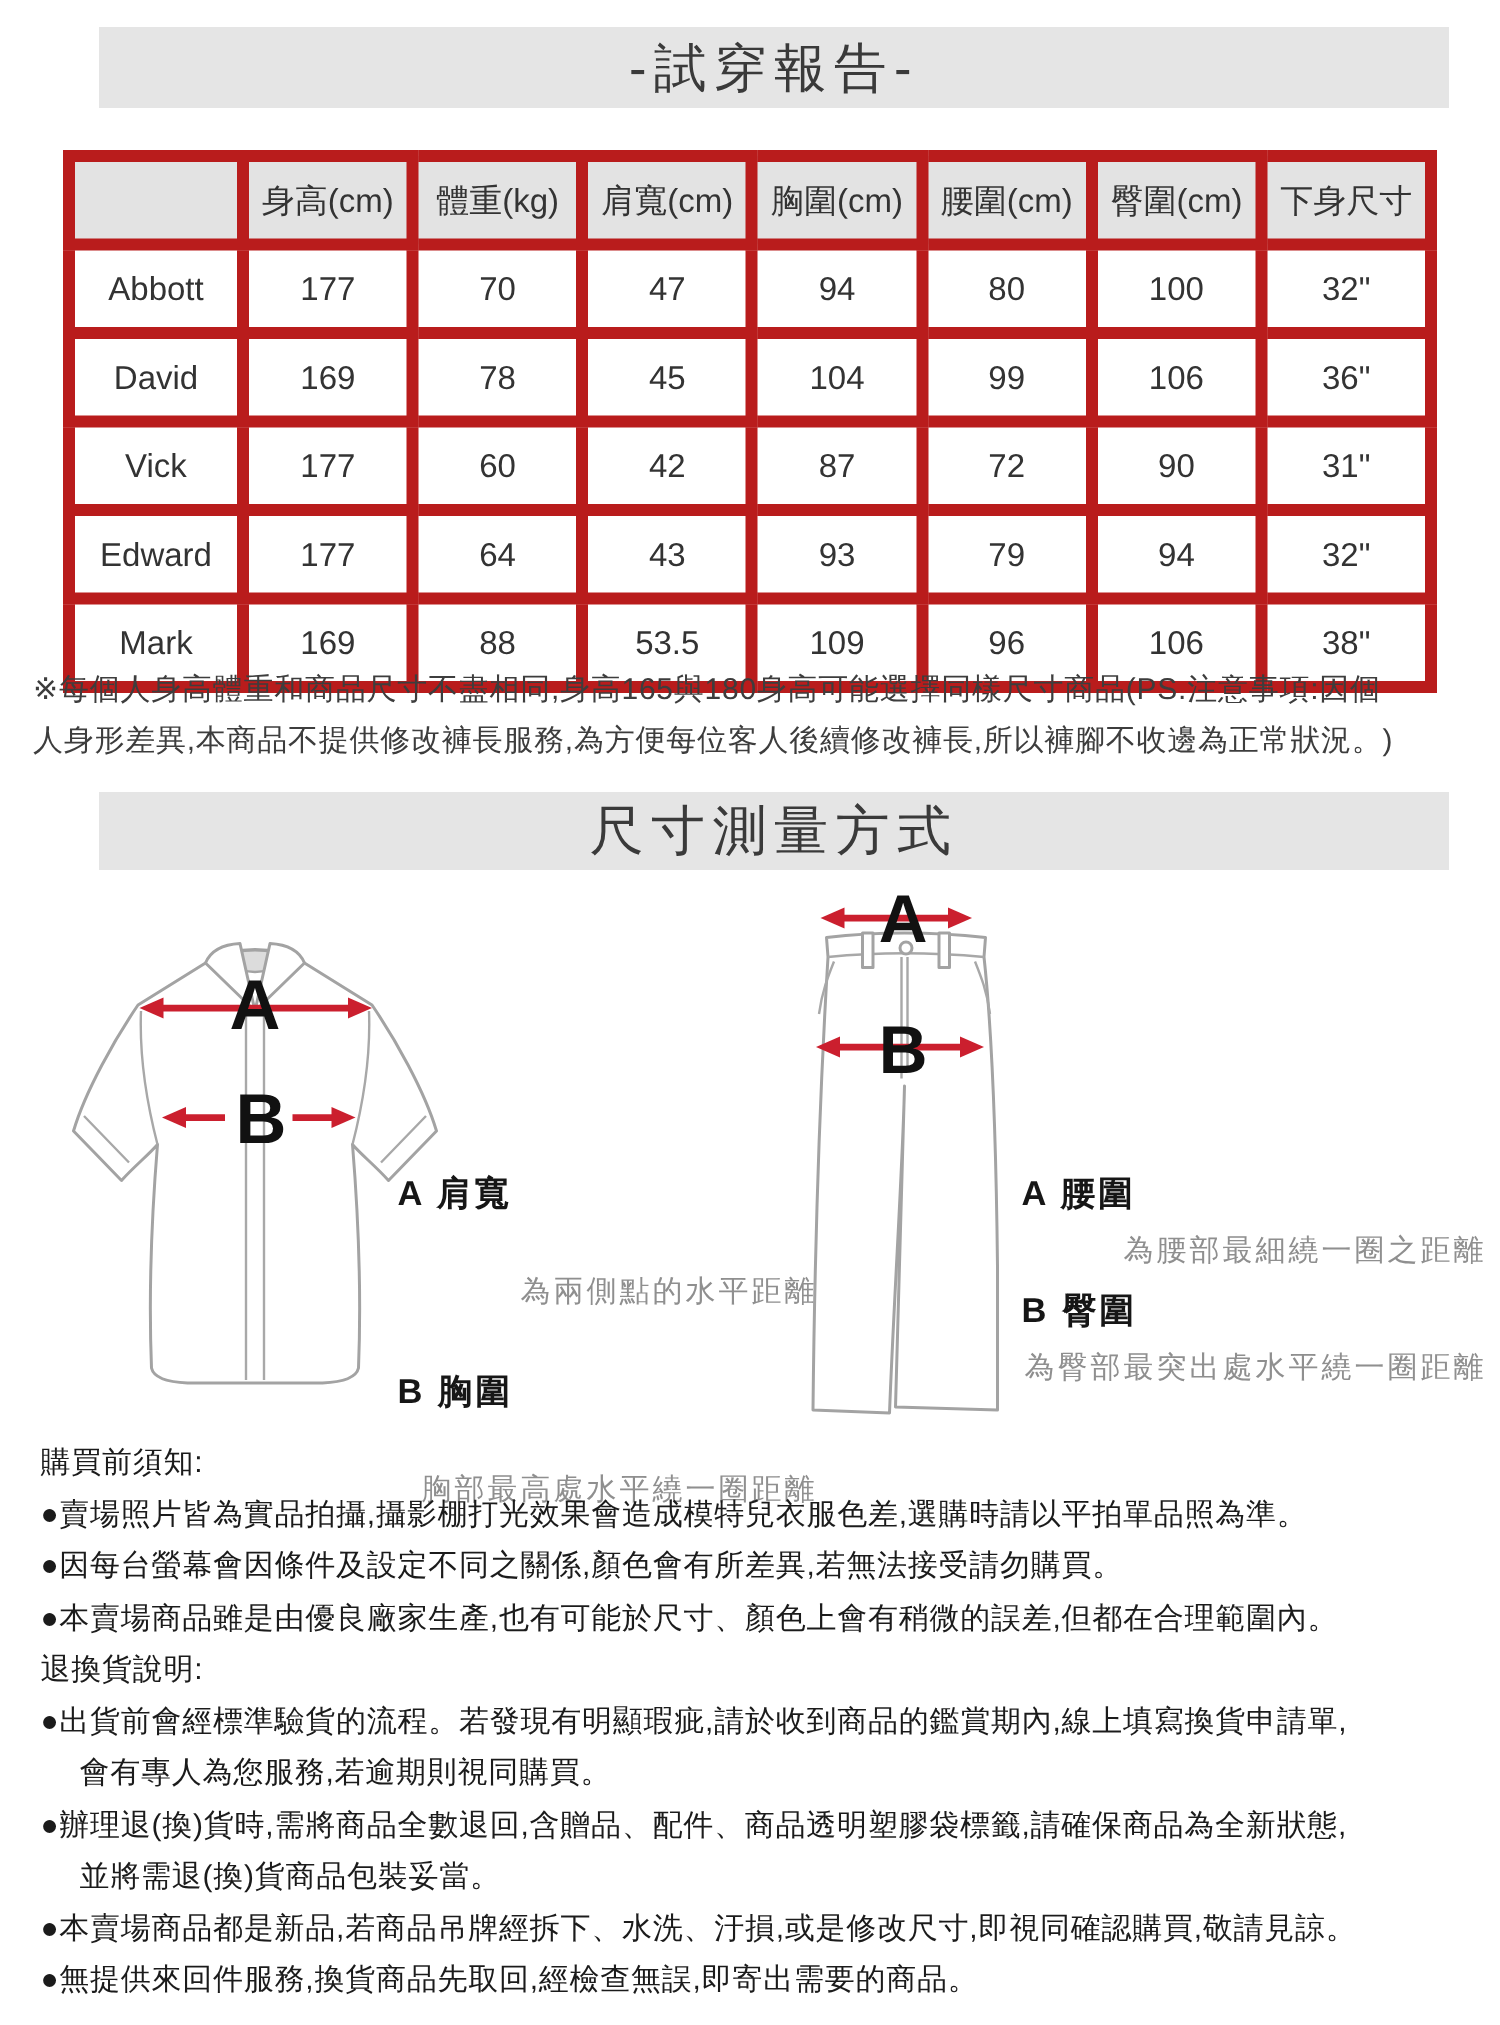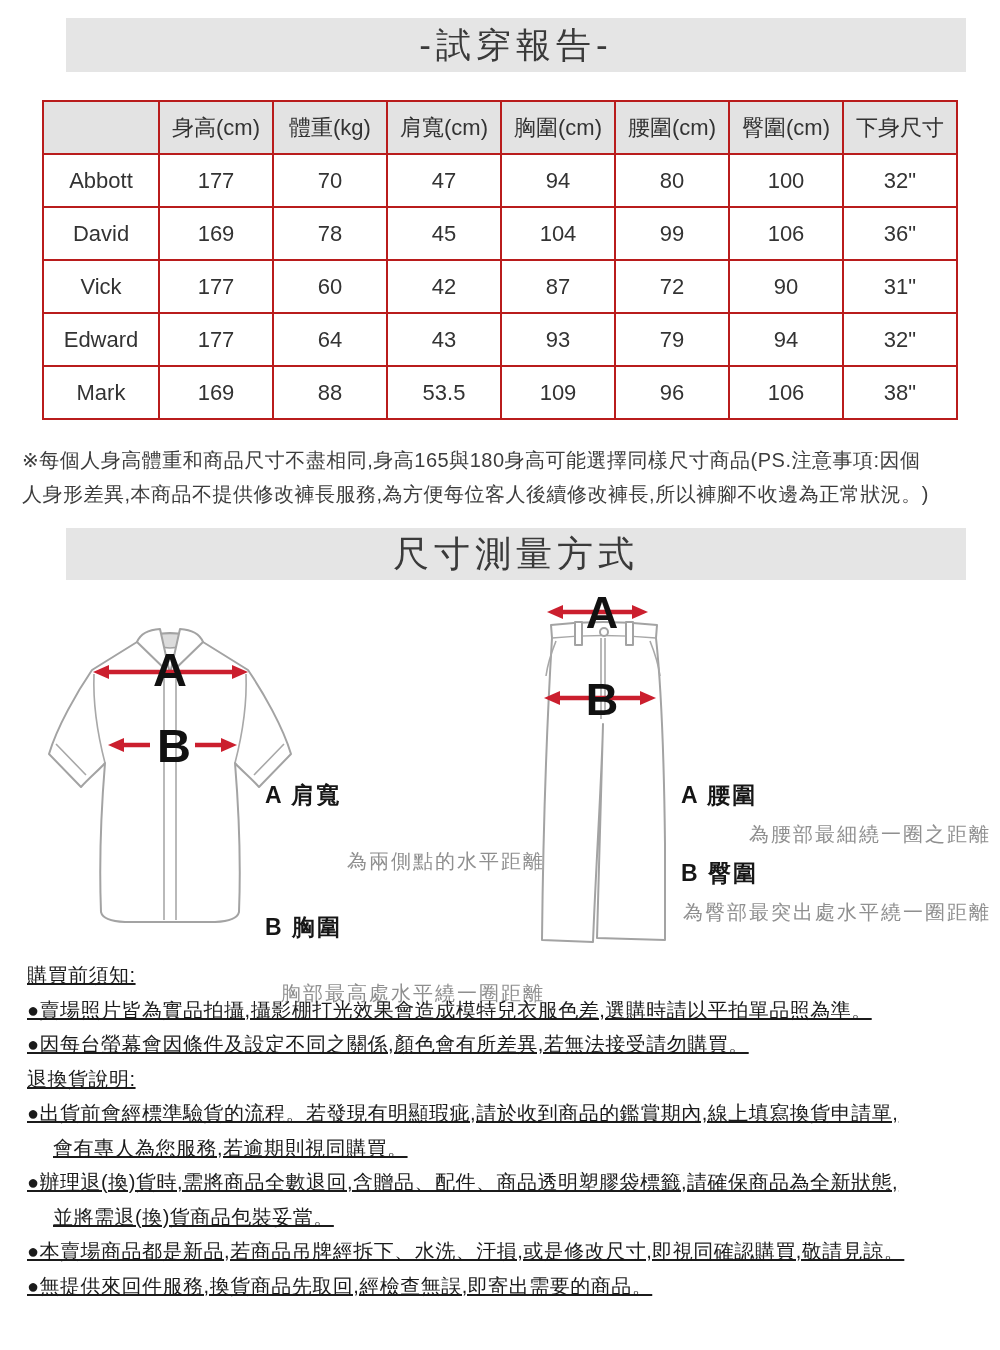--- a/index.html
+++ b/index.html
@@ -10,21 +10,21 @@
   .banner{position:absolute;left:66px;width:900px;background:#e5e5e5;
           display:flex;align-items:center;justify-content:center;
           color:#3a3a3a;letter-spacing:5px;}
   .banner-1{top:18px;height:54px;font-size:35px;}
   .banner-2{top:528px;height:52px;font-size:36px;}
 
   
   table.sizing{position:absolute;left:42px;top:100px;width:916px;
                border-collapse:collapse;table-layout:fixed;
                font-size:22px;color:#333;text-align:center;}
-  table.sizing th,table.sizing td{border:2px solid #b91c1c;height:51px;
+  table.sizing th,table.sizing td{border:8px solid #b91c1c;height:51px;
                font-weight:400;background:#fff;padding:0;}
   table.sizing thead th{background:#e3e3e3;}
 
   
   .size-note{position:absolute;left:22px;top:443px;width:960px;
              font-size:20px;line-height:34px;color:#3d3d3d;letter-spacing:.5px;}
   .size-note div{white-space:nowrap;}
 
   
   .diagram-svg{position:absolute;}
@@ -39,21 +39,21 @@
   
   .measure-block{position:absolute;display:flex;flex-direction:column;gap:10px;}
   .measure-block.left{left:265px;top:781px;width:280px;gap:37px;}
   .measure-block.right{left:681px;top:781px;width:310px;}
   .m-label{font-size:23px;font-weight:700;color:#161616;letter-spacing:2px;line-height:29px;white-space:nowrap;}
   .m-desc{font-size:20px;color:#8f8f8f;letter-spacing:2px;line-height:29px;white-space:nowrap;text-align:right;}
 
   
   .notices{position:absolute;left:27px;top:958px;width:965px;
            font-size:20px;color:#1b1b1b;letter-spacing:.5px;}
-  .notice-line{line-height:34.5px;height:34.5px;white-space:nowrap;text-decoration:underline;}
+  .notice-line{line-height:34.5px;height:34.5px;white-space:nowrap;}
   .notice-line.indent{padding-left:26px;}
 </style>
 </head>
 <body>
 
 <div class="page">
 
   <div class="banner banner-1">
     <span>-試穿報告-</span>
   </div>
@@ -203,20 +203,21 @@
     <div class="m-label">A 腰圍</div>
     <div class="m-desc">為腰部最細繞一圈之距離</div>
     <div class="m-label">B 臀圍</div>
     <div class="m-desc">為臀部最突出處水平繞一圈距離</div>
   </div>
 
   <div class="notices">
     <div class="notice-line">購買前須知:</div>
     <div class="notice-line">●賣場照片皆為實品拍攝,攝影棚打光效果會造成模特兒衣服色差,選購時請以平拍單品照為準。</div>
     <div class="notice-line">●因每台螢幕會因條件及設定不同之關係,顏色會有所差異,若無法接受請勿購買。</div>
+    <div class="notice-line">●本賣場商品雖是由優良廠家生產,也有可能於尺寸、顏色上會有稍微的誤差,但都在合理範圍內。</div>
     <div class="notice-line">退換貨說明:</div>
     <div class="notice-line">●出貨前會經標準驗貨的流程。若發現有明顯瑕疵,請於收到商品的鑑賞期內,線上填寫換貨申請單,</div>
     <div class="notice-line indent">會有專人為您服務,若逾期則視同購買。</div>
     <div class="notice-line">●辦理退(換)貨時,需將商品全數退回,含贈品、配件、商品透明塑膠袋標籤,請確保商品為全新狀態,</div>
     <div class="notice-line indent">並將需退(換)貨商品包裝妥當。</div>
     <div class="notice-line">●本賣場商品都是新品,若商品吊牌經拆下、水洗、汙損,或是修改尺寸,即視同確認購買,敬請見諒。</div>
     <div class="notice-line">●無提供來回件服務,換貨商品先取回,經檢查無誤,即寄出需要的商品。</div>
   </div>
 
 </div>

